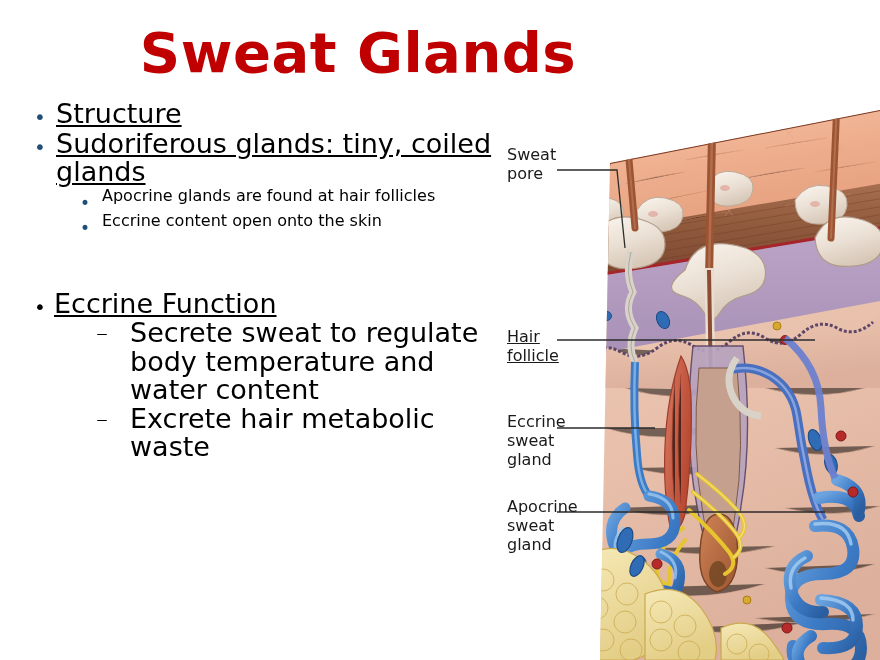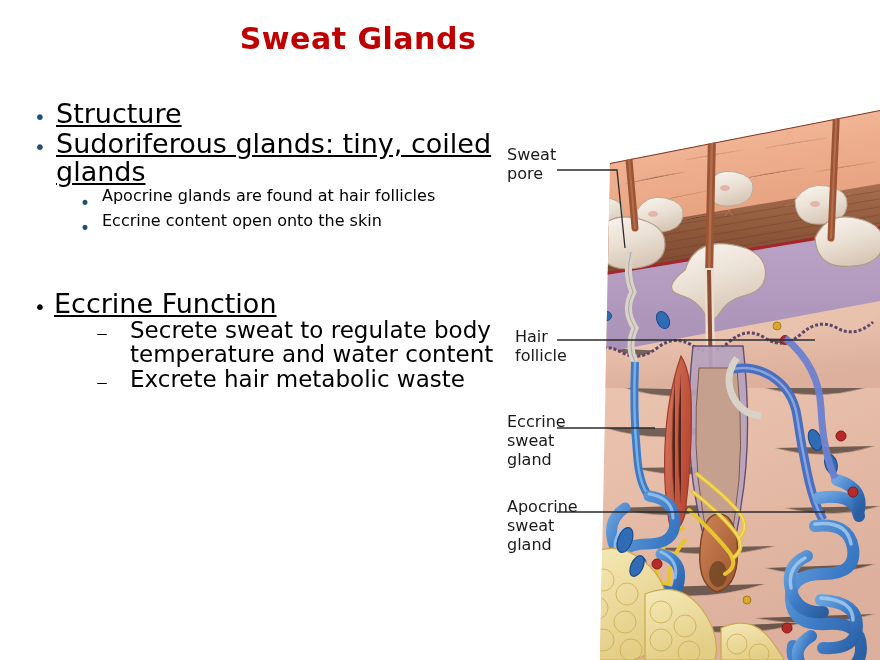--- a/index.html
+++ b/index.html
@@ -20,21 +20,21 @@
     background: #ffffff;
   }
 
   
   .slide-title {
     position: absolute;
     top: 22px;
     left: 0;
     width: 716px;
     text-align: center;
-    font-size: 30px;
+    font-size: 56px;
     font-weight: bold;
     color: #C00000;
     letter-spacing: 0.5px;
     line-height: 1.1;
   }
 
   
   .body-col {
     position: absolute;
     top: 100px;
@@ -102,21 +102,21 @@
     margin-left: 62px;
   }
   .lvl2d .marker {
     width: 34px;
     font-size: 24px;
     color: #000000;
     padding-top: 2px;
     font-weight: 300;
   }
   .lvl2d .btext {
-    font-size: 23px;
+    font-size: 27px;
     line-height: 1.04;
   }
 
   .spacer-line {
     height: 52px;
   }
 
   
   .figure {
     position: absolute;
@@ -130,21 +130,21 @@
   }
   .fig-label {
     position: absolute;
     font-family: "DejaVu Sans", sans-serif;
     font-size: 16px;
     color: #1a1a1a;
     line-height: 1.18;
     white-space: pre-line;
   }
   #lbl-sweat-pore  { left: 22px;  top: 58px;  }
-  #lbl-hair-foll   { left: 30px;  top: 240px; }
+  #lbl-hair-foll   { left: 22px;  top: 240px; text-decoration: underline; }
   #lbl-eccrine     { left: 22px;  top: 325px; }
   #lbl-apocrine    { left: 22px;  top: 410px; }
 </style>
 </head>
 <body>
 
 <div class="slide">
 
   <div class="slide-title">Sweat Glands</div>
 

